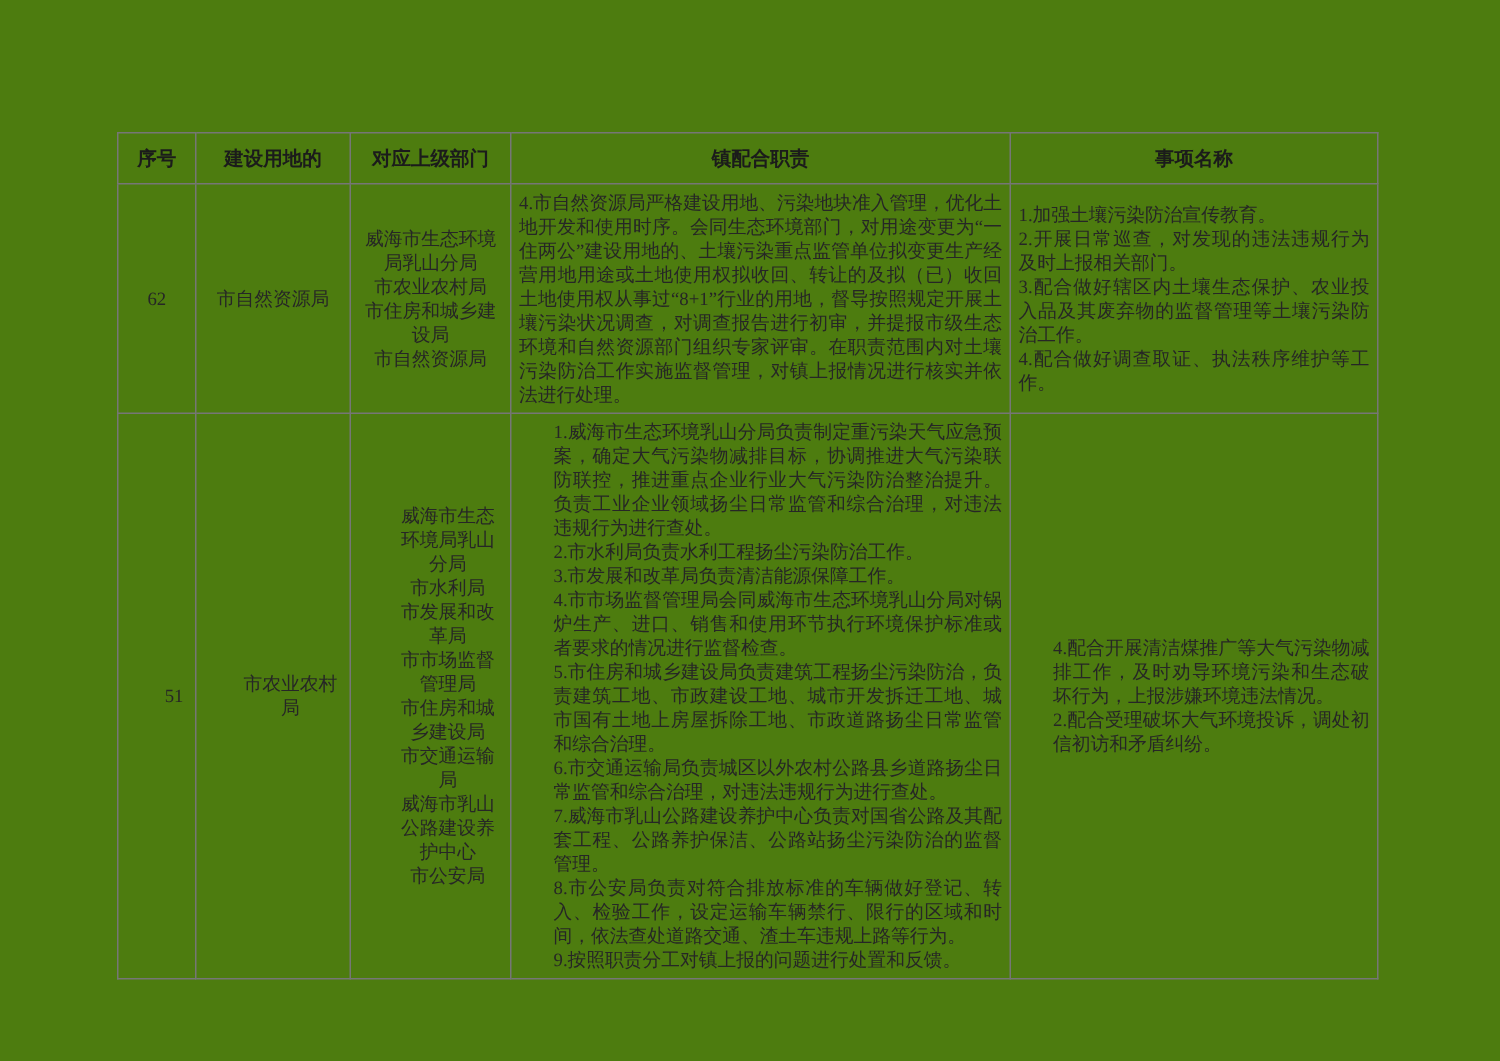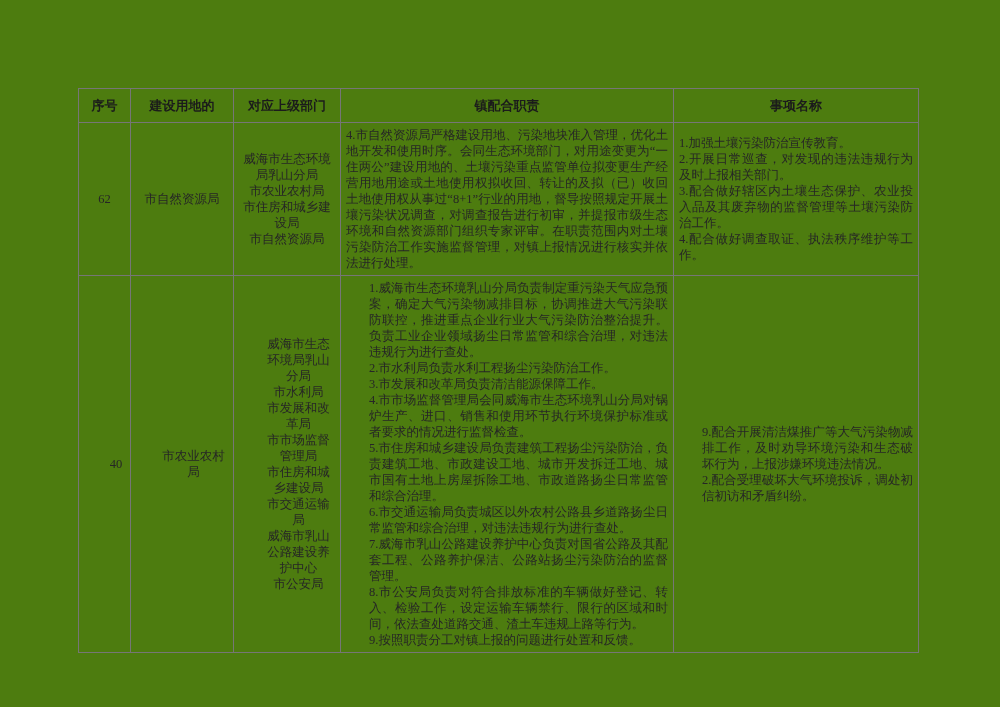--- a/index.html
+++ b/index.html
@@ -88,39 +88,39 @@
 市农业农村局
 市住房和城乡建设局
 市自然资源局</td>
         <td class="c-just pre">4.市自然资源局严格建设用地、污染地块准入管理，优化土地开发和使用时序。会同生态环境部门，对用途变更为“一住两公”建设用地的、土壤污染重点监管单位拟变更生产经营用地用途或土地使用权拟收回、转让的及拟（已）收回土地使用权从事过“8+1”行业的用地，督导按照规定开展土壤污染状况调查，对调查报告进行初审，并提报市级生态环境和自然资源部门组织专家评审。在职责范围内对土壤污染防治工作实施监督管理，对镇上报情况进行核实并依法进行处理。</td>
         <td class="c-just pre">1.加强土壤污染防治宣传教育。
 2.开展日常巡查，对发现的违法违规行为及时上报相关部门。
 3.配合做好辖区内土壤生态保护、农业投入品及其废弃物的监督管理等土壤污染防治工作。
 4.配合做好调查取证、执法秩序维护等工作。</td>
       </tr>
       <tr class="row-63">
-        <td class="c-center">40</td>
+        <td class="c-center">51</td>
         <td class="c-center">市农业农村局</td>
         <td class="c-left pre">威海市生态环境局乳山分局
 市水利局
 市发展和改革局
 市市场监督管理局
 市住房和城乡建设局
 市交通运输局
 威海市乳山公路建设养护中心
 市公安局</td>
         <td class="c-just pre">1.威海市生态环境乳山分局负责制定重污染天气应急预案，确定大气污染物减排目标，协调推进大气污染联防联控，推进重点企业行业大气污染防治整治提升。负责工业企业领域扬尘日常监管和综合治理，对违法违规行为进行查处。
 2.市水利局负责水利工程扬尘污染防治工作。
 3.市发展和改革局负责清洁能源保障工作。
 4.市市场监督管理局会同威海市生态环境乳山分局对锅炉生产、进口、销售和使用环节执行环境保护标准或者要求的情况进行监督检查。
 5.市住房和城乡建设局负责建筑工程扬尘污染防治，负责建筑工地、市政建设工地、城市开发拆迁工地、城市国有土地上房屋拆除工地、市政道路扬尘日常监管和综合治理。
 6.市交通运输局负责城区以外农村公路县乡道路扬尘日常监管和综合治理，对违法违规行为进行查处。
 7.威海市乳山公路建设养护中心负责对国省公路及其配套工程、公路养护保洁、公路站扬尘污染防治的监督管理。
 8.市公安局负责对符合排放标准的车辆做好登记、转入、检验工作，设定运输车辆禁行、限行的区域和时间，依法查处道路交通、渣土车违规上路等行为。
 9.按照职责分工对镇上报的问题进行处置和反馈。</td>
-        <td class="c-just pre">9.配合开展清洁煤推广等大气污染物减排工作，及时劝导环境污染和生态破坏行为，上报涉嫌环境违法情况。
+        <td class="c-just pre">4.配合开展清洁煤推广等大气污染物减排工作，及时劝导环境污染和生态破坏行为，上报涉嫌环境违法情况。
 2.配合受理破坏大气环境投诉，调处初信初访和矛盾纠纷。</td>
       </tr>
     </tbody>
   </table>
 
 
 </div>
 
 </body></html>

